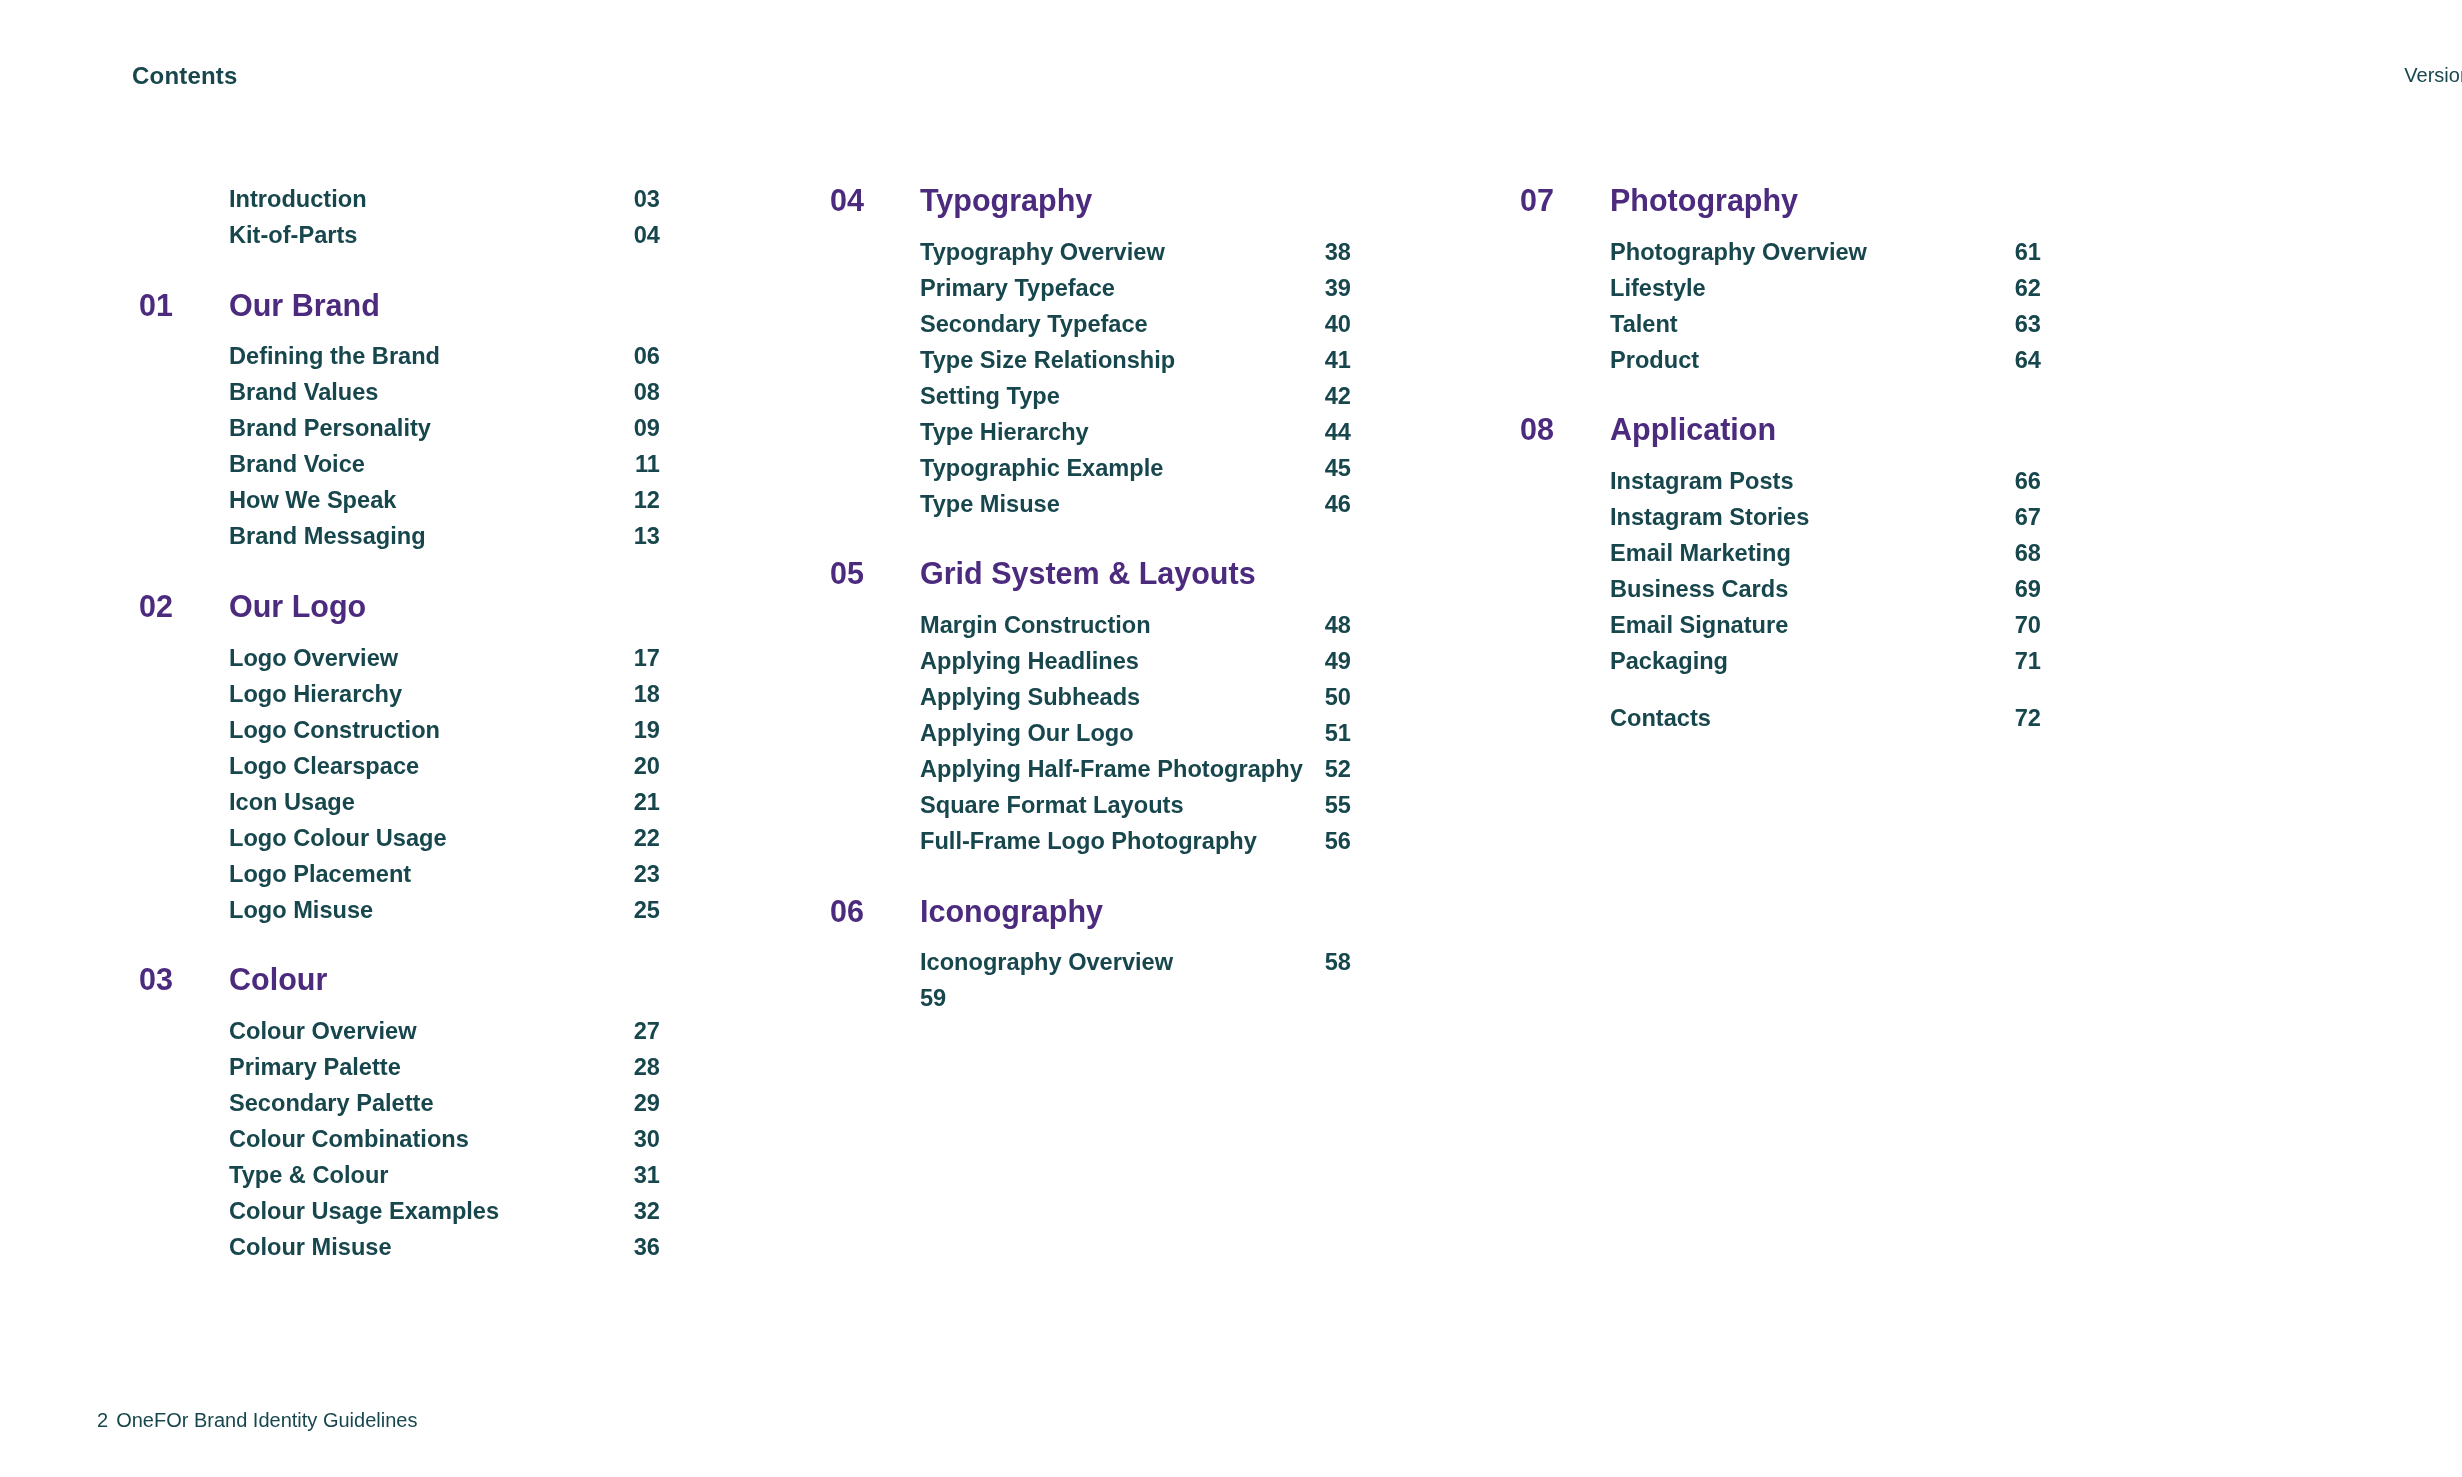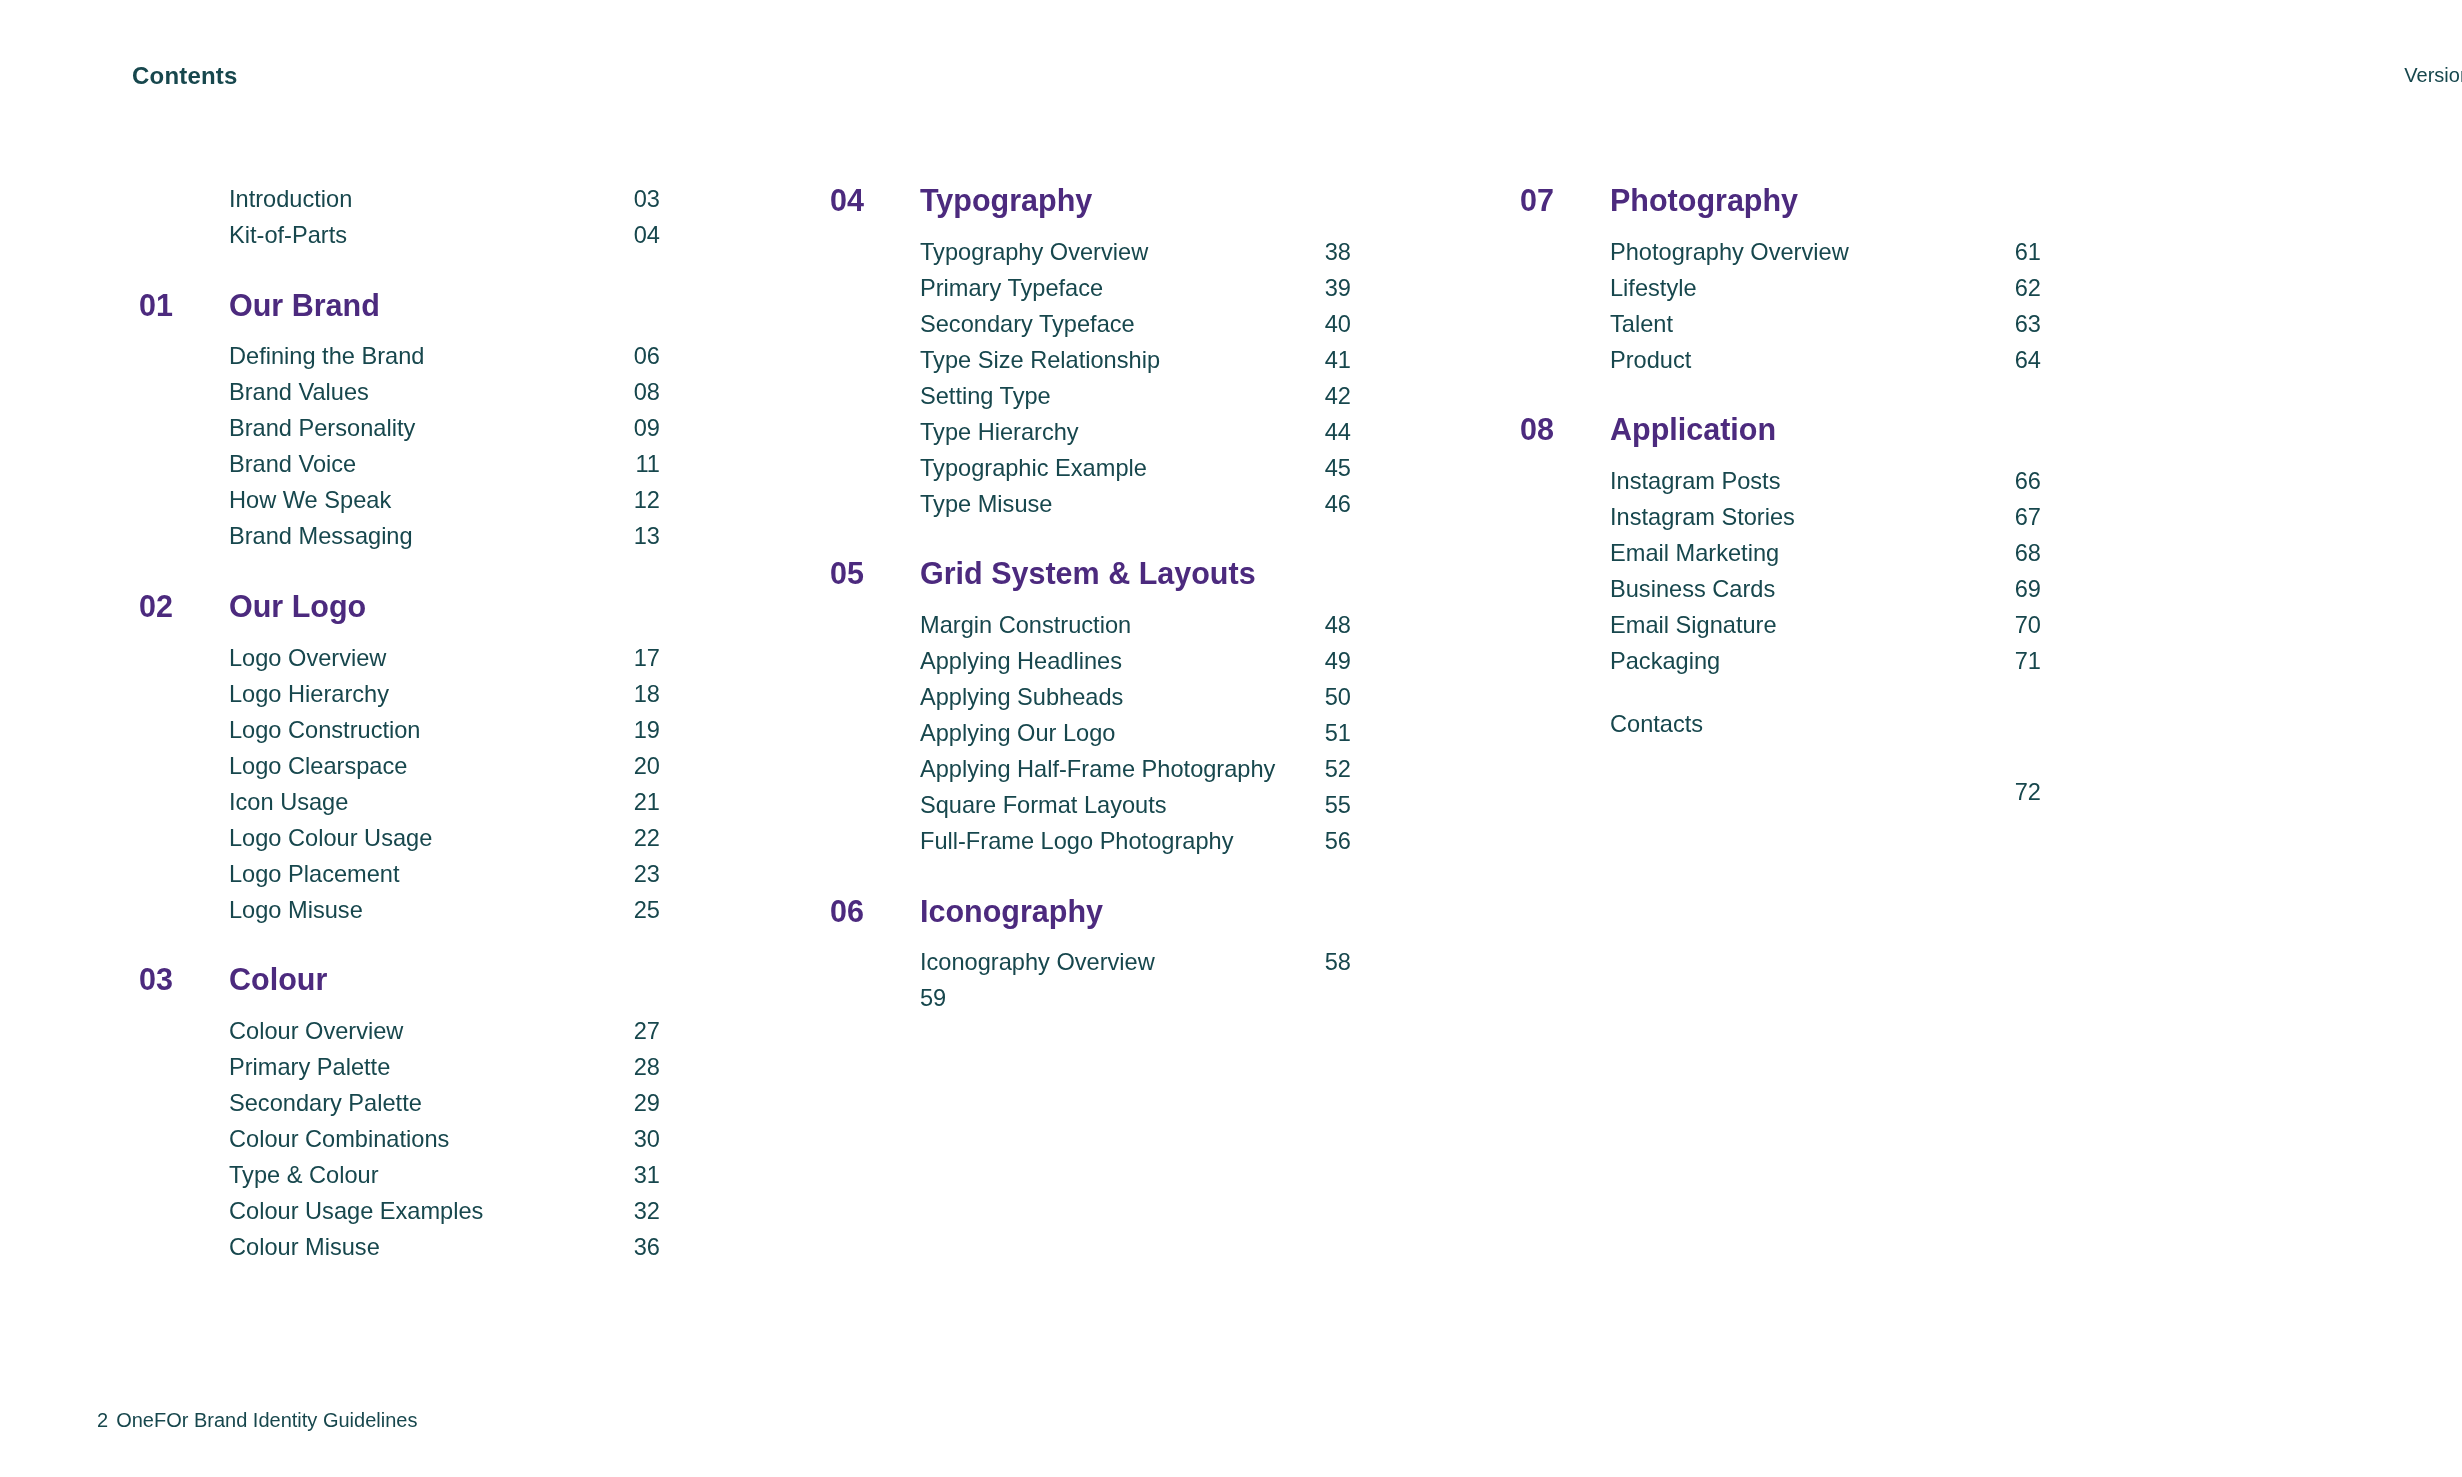--- a/index.html
+++ b/index.html
@@ -64,24 +64,23 @@
   }
   .sec-title { flex: 1; }
 
   .toc-row {
     display: flex;
     padding-left: 90px;
     font-size: 23.6px;
     line-height: 36px;
     height: 36px;
     color: var(--teal);
-    font-weight: 400;
-    gap: 32px;
-  }
-  .toc-row.spaced { margin-top: 27px; flex-direction: column; }
+    font-weight: 700;
+  }
+  .toc-row.spaced { margin-top: 21px; }
   .row-label { flex: 1; }
   .row-page { text-align: right; white-space: nowrap; }
 
   .footer {
     position: absolute;
     left: 97px;
     top: 1409px;
     font-size: 20px;
     color: var(--teal);
     display: flex;

